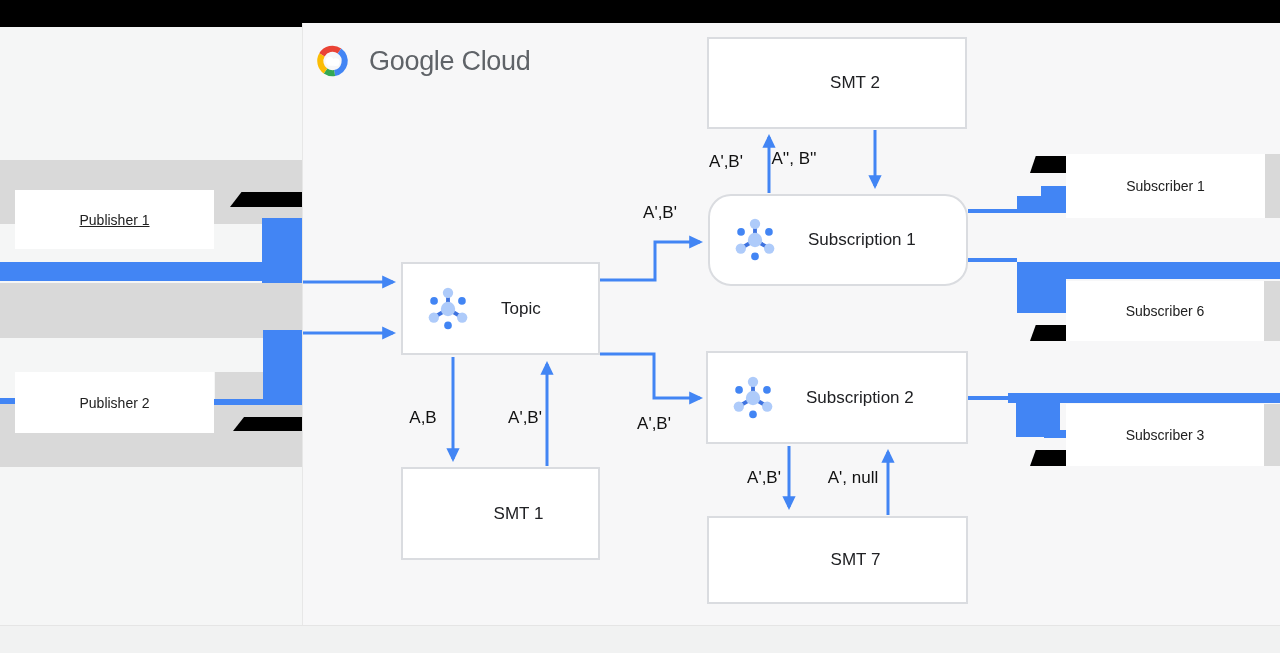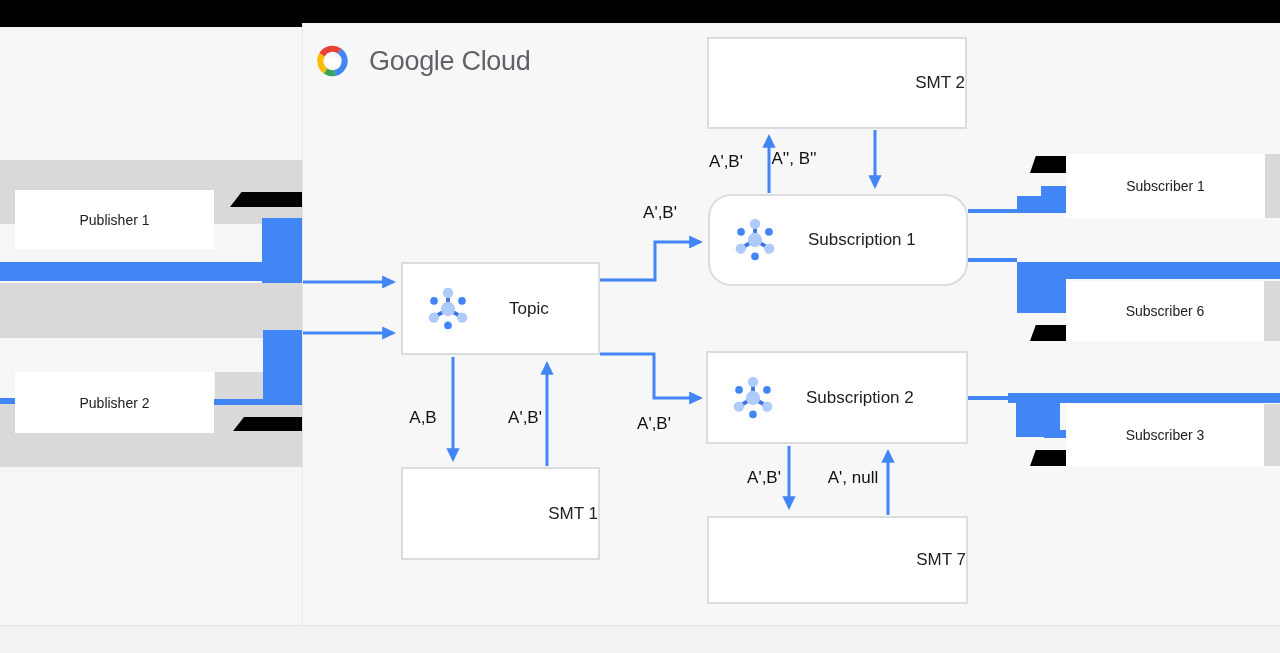--- a/index.html
+++ b/index.html
@@ -20,21 +20,21 @@
   
   .wbox{
     background:#ffffff;display:flex;align-items:center;justify-content:center;
     font-size:14px;color:#212121;
   }
   
   .dbox{
     background:#ffffff;border:2px solid #dadce0;box-sizing:border-box;
     display:flex;align-items:center;font-size:17px;color:#202124;
   }
-  .dbox.center{justify-content:flex-end;padding-left:36px;}
+  .dbox.center{justify-content:center;padding-left:36px;}
   .dbox .icon{margin-left:18px;margin-right:26px;flex:0 0 auto;display:block;}
   
   .blue{background:#4285f4;}
   .blob-black{background:#000;clip-path:polygon(16% 0,100% 0,100% 100%,0 100%);}
   
   .elabel{
     font-size:17px;color:#111;white-space:nowrap;
     transform:translate(-50%,-50%);
   }
   
@@ -93,21 +93,21 @@
       <path d="M64.9 22.7 A26 26 0 0 1 54.5 69.6" fill="none" stroke="#4285f4" stroke-width="13"></path>
       <path d="M54.5 69.6 A26 26 0 0 1 35.1 65.3" fill="none" stroke="#34a853" stroke-width="13"></path>
       <path d="M35.1 65.3 A26 26 0 0 1 27.5 31" fill="none" stroke="#fbbc04" stroke-width="13"></path>
       <circle cx="44" cy="44" r="9" fill="#fff"></circle>
       <circle cx="57" cy="46" r="8" fill="#fff"></circle>
       <rect x="40" y="44" width="23" height="10" fill="#fff"></rect>
     </svg>
     <span class="wordmark">Google Cloud</span>
   </div>
 
-  <div class="abs wbox" style="left:15px;top:190px;width:199px;height:59px;">
+  <div class="abs wbox" style="left:15px;top:190px;width:199px;height:59px;text-decoration:underline;">
     <span>Publisher 1</span>
   </div>
   <div class="abs wbox" style="left:15px;top:372px;width:199px;height:61px;">
     <span>Publisher 2</span>
   </div>
 
   <div class="abs wbox" style="left:1066px;top:154px;width:199px;height:64px;">
     <span>Subscriber 1</span>
   </div>
   <div class="abs wbox" style="left:1066px;top:281px;width:198px;height:60px;">
@@ -120,21 +120,21 @@
   <div class="abs dbox center" style="left:707px;top:37px;width:260px;height:92px;">
     <span>SMT 2</span>
   </div>
   <div class="abs dbox center" style="left:401px;top:467px;width:199px;height:93px;">
     <span>SMT 1</span>
   </div>
   <div class="abs dbox center" style="left:707px;top:516px;width:261px;height:88px;">
     <span>SMT 7</span>
   </div>
 
-  <div class="abs dbox" style="left:401px;top:262px;width:199px;height:93px;gap:8px;">
+  <div class="abs dbox" style="left:401px;top:262px;width:199px;height:93px;">
     <svg class="icon" width="54" height="54" viewBox="0 0 24 24">
       <g stroke="#3e73e0" stroke-width="1.7">
         <line x1="12" y1="12" x2="12" y2="5"></line>
         <line x1="12" y1="12" x2="5.9" y2="15.6"></line>
         <line x1="12" y1="12" x2="18.1" y2="15.6"></line>
       </g>
       <circle cx="12" cy="12" r="3.2" fill="#aecbfa"></circle>
       <circle cx="12" cy="4.8" r="2.3" fill="#aecbfa"></circle>
       <circle cx="5.7" cy="15.8" r="2.3" fill="#aecbfa"></circle>
       <circle cx="18.3" cy="15.8" r="2.3" fill="#aecbfa"></circle>

